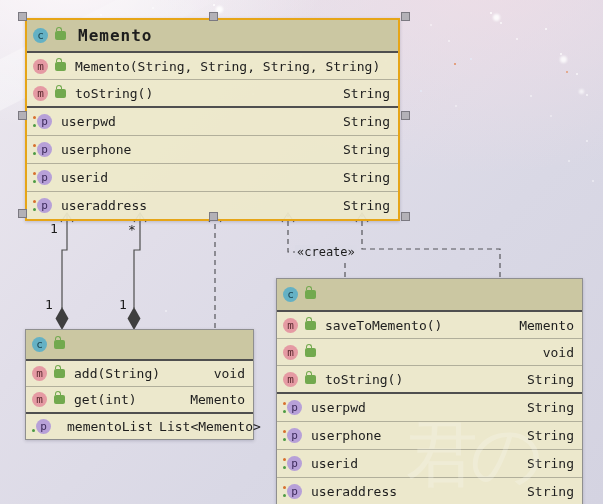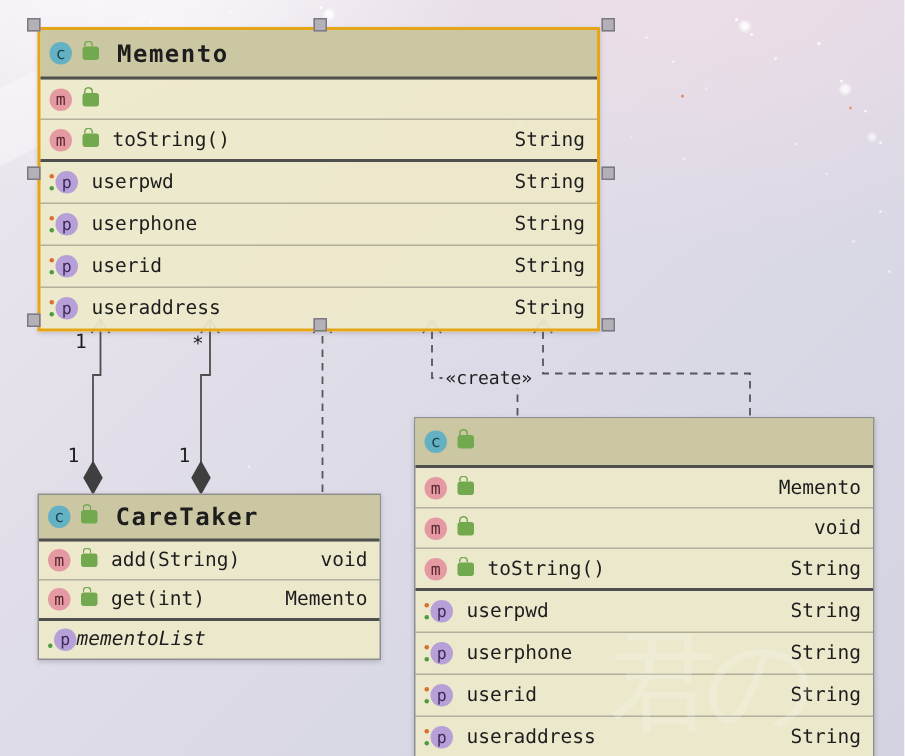--- a/index.html
+++ b/index.html
@@ -129,20 +129,21 @@
   <div class="uml-class selected" style="left:25px;top:18px;width:375px;">
     <div class="cls-header">
       <span class="ic ic-class">c</span>
       <span class="ic-lock"></span>
       <span class="cls-title">Memento</span>
     </div>
     <div class="sec-methods">
       <div class="row">
         <span class="ic ic-method">m</span>
         <span class="ic-lock"></span>
+        <span class="lbl">Memento(String, String, String, String)</span>
         <span class="typ"></span>
       </div>
       <div class="row">
         <span class="ic ic-method">m</span>
         <span class="ic-lock"></span>
         <span class="lbl">toString()</span>
         <span class="typ">String</span>
       </div>
     </div>
     <div class="sec-fields">
@@ -166,53 +167,54 @@
         <span class="lbl">useraddress</span>
         <span class="typ">String</span>
       </div>
     </div>
   </div>
 
   <div class="uml-class" style="left:25px;top:329px;width:229px;">
     <div class="cls-header" style="height:29px;">
       <span class="ic ic-class">c</span>
       <span class="ic-lock"></span>
-      <span class="cls-title">CareTaker</span>
     </div>
     <div class="sec-methods">
       <div class="row" style="height:25px;">
         <span class="ic ic-method">m</span>
         <span class="ic-lock"></span>
         <span class="lbl">add(String)</span>
         <span class="typ">void</span>
       </div>
       <div class="row" style="height:25px;">
         <span class="ic ic-method">m</span>
         <span class="ic-lock"></span>
         <span class="lbl">get(int)</span>
         <span class="typ">Memento</span>
       </div>
     </div>
     <div class="sec-fields">
       <div class="row" style="height:25px;padding-right:4px;">
         <span class="ic ic-field green-only">p</span>
-        <span class="lbl" style="margin-left:0;font-style:italic;">mementoList</span>
+        <span class="lbl" style="margin-left:16px;">mementoList</span>
+        <span class="typ">List&lt;Memento&gt;</span>
       </div>
     </div>
   </div>
 
   <div class="uml-class" style="left:276px;top:278px;width:307px;">
     <div class="cls-header">
       <span class="ic ic-class">c</span>
       <span class="ic-lock"></span>
     </div>
     <div class="sec-methods">
       <div class="row">
         <span class="ic ic-method">m</span>
         <span class="ic-lock"></span>
+        <span class="lbl">saveToMemento()</span>
         <span class="typ">Memento</span>
       </div>
       <div class="row">
         <span class="ic ic-method">m</span>
         <span class="ic-lock"></span>
         <span class="typ">void</span>
       </div>
       <div class="row">
         <span class="ic ic-method">m</span>
         <span class="ic-lock"></span>

